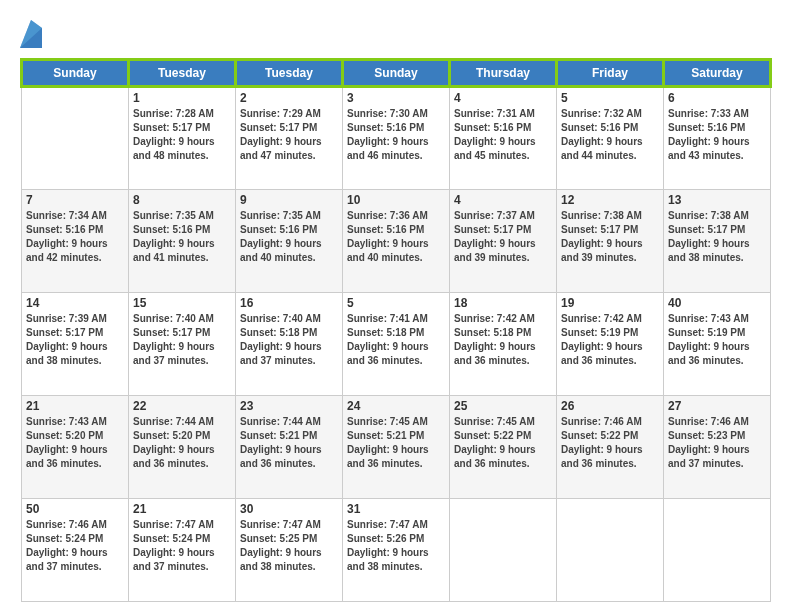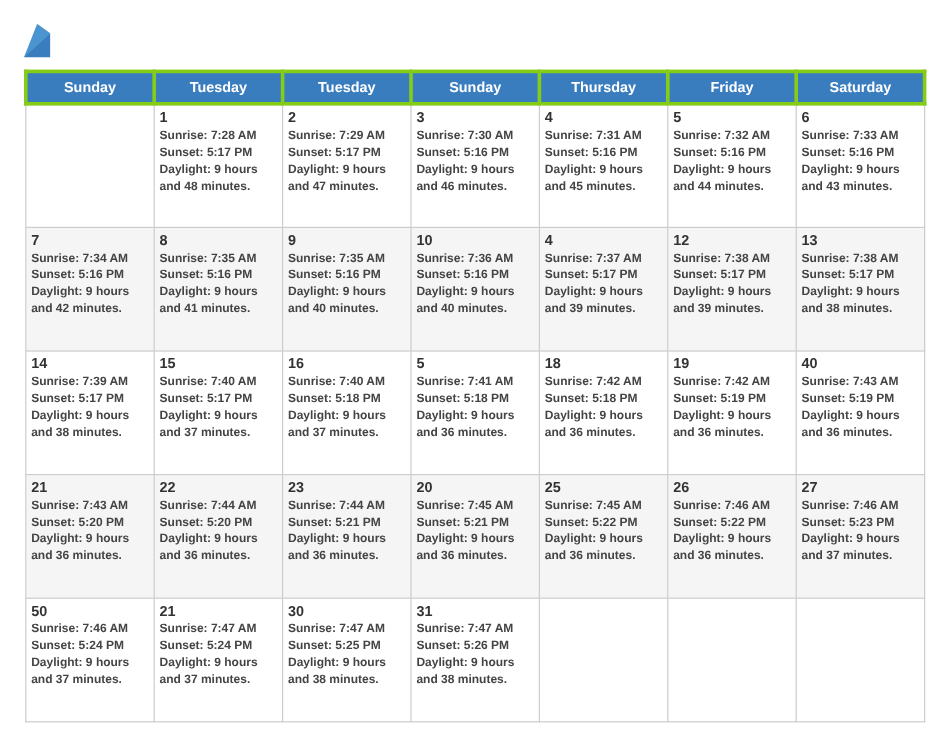--- a/index.html
+++ b/index.html
@@ -240,21 +240,21 @@
           </td>
           <td>
             <span class="day-number">22</span>
             <div class="day-info">Sunrise: 7:44 AM<br>Sunset: 5:20 PM<br>Daylight: 9 hours<br>and 36 minutes.</div>
           </td>
           <td>
             <span class="day-number">23</span>
             <div class="day-info">Sunrise: 7:44 AM<br>Sunset: 5:21 PM<br>Daylight: 9 hours<br>and 36 minutes.</div>
           </td>
           <td>
-            <span class="day-number">20</span>
+            <span class="day-number">24</span>
             <div class="day-info">Sunrise: 7:45 AM<br>Sunset: 5:21 PM<br>Daylight: 9 hours<br>and 36 minutes.</div>
           </td>
           <td>
             <span class="day-number">25</span>
             <div class="day-info">Sunrise: 7:45 AM<br>Sunset: 5:22 PM<br>Daylight: 9 hours<br>and 36 minutes.</div>
           </td>
           <td>
             <span class="day-number">26</span>
             <div class="day-info">Sunrise: 7:46 AM<br>Sunset: 5:22 PM<br>Daylight: 9 hours<br>and 36 minutes.</div>
           </td>

